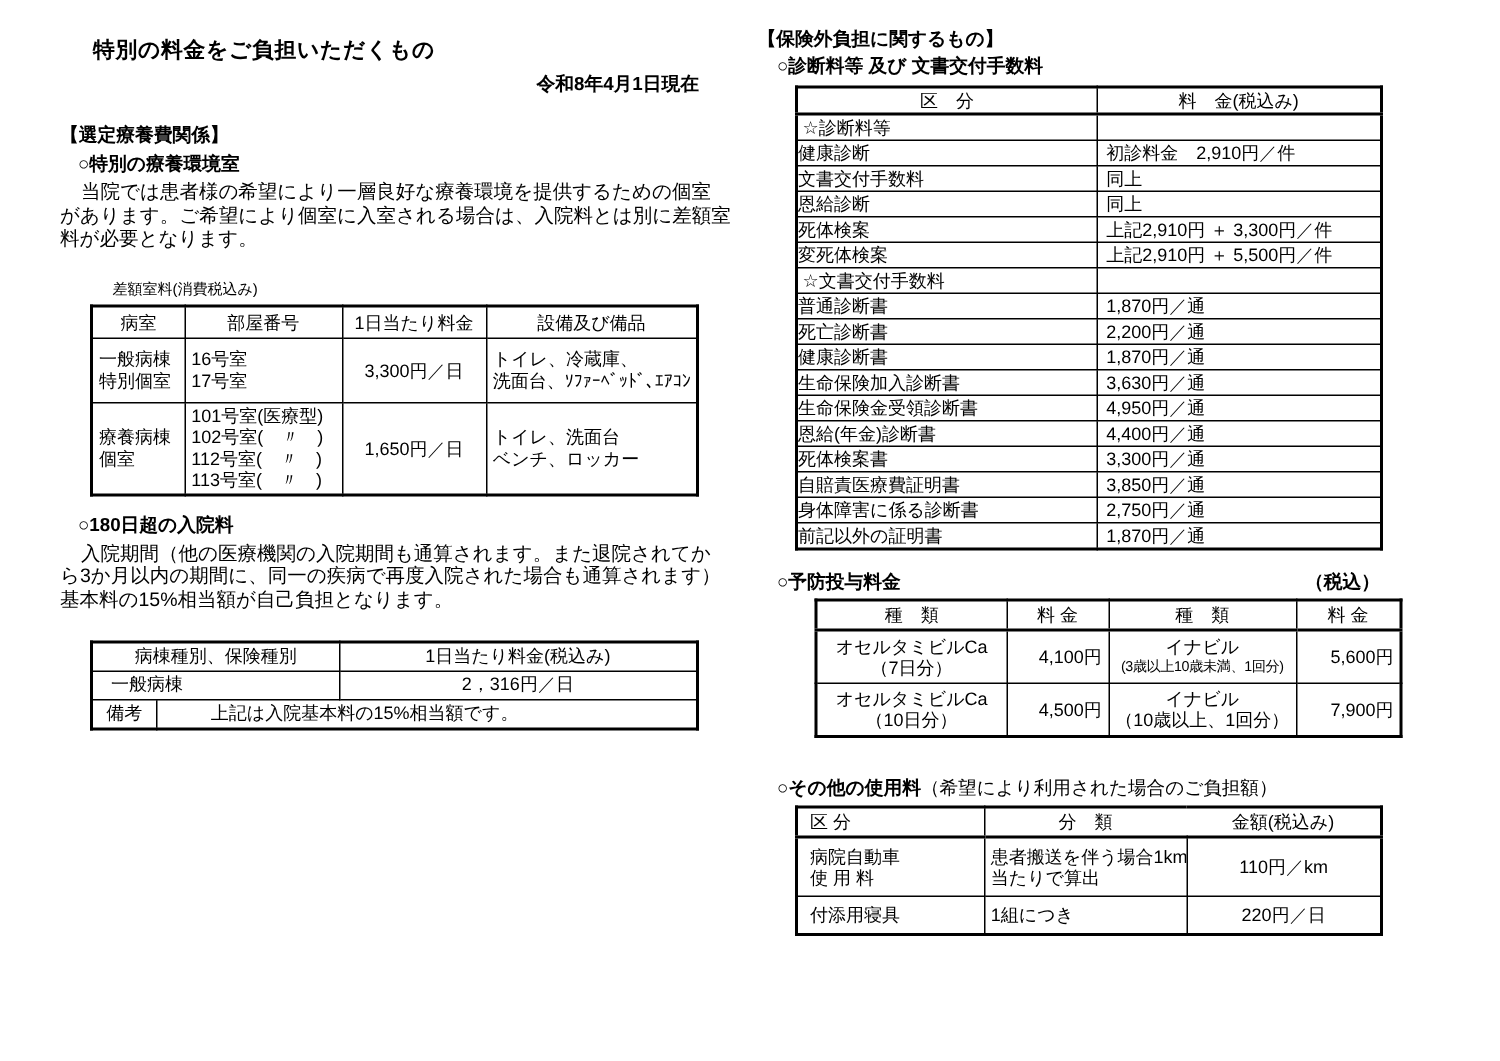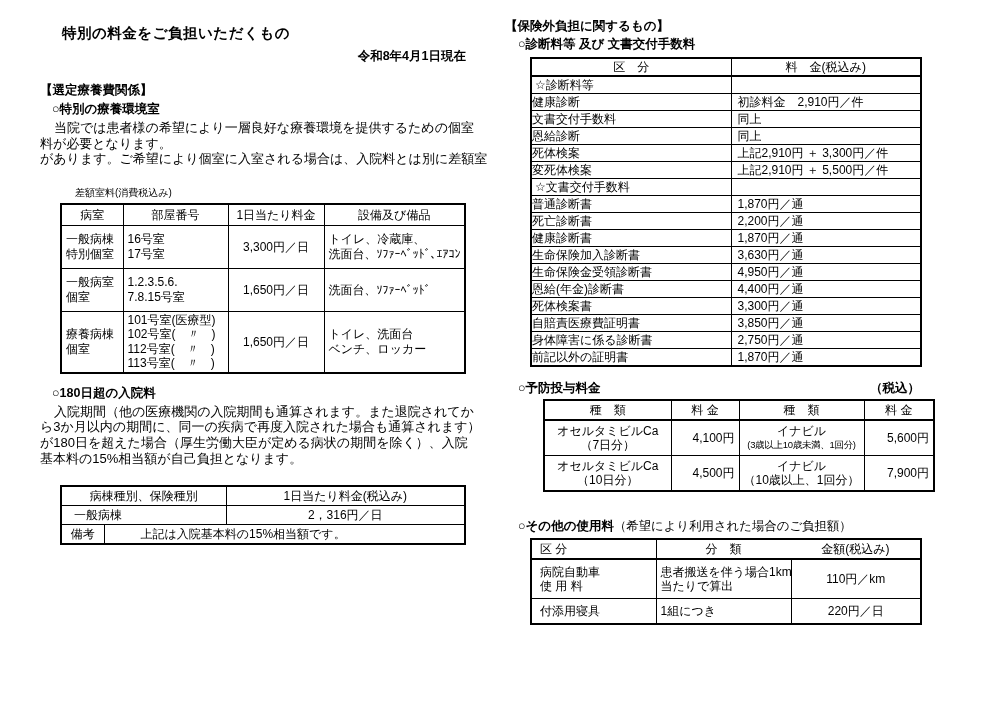--- a/index.html
+++ b/index.html
@@ -77,22 +77,22 @@
   <div class="col-left">
 
     <div class="doc-title">特別の料金をご負担いただくもの</div>
     <div class="date-note">令和8年4月1日現在</div>
 
     <div class="bracket-header" style="margin-top:17px;">【選定療養費関係】</div>
 
     <div class="sec-heading" style="margin-top:2px;">○特別の療養環境室</div>
     <div class="body-lines" style="margin-top:2px;">
         <div>当院では患者様の希望により一層良好な療養環境を提供するための個室</div>
+        <div>があります。ご希望により個室に入室される場合は、入院料とは別に差額室</div>
         <div>料が必要となります。</div>
-        <div>があります。ご希望により個室に入室される場合は、入院料とは別に差額室</div>
       </div>
 
     <div class="room-caption">差額室料(消費税込み)</div>
 
     <table class="room-table">
       <colgroup>
           <col style="width:62px">
           <col style="width:105px">
           <col style="width:96px">
           <col style="width:141px">
@@ -112,34 +112,20 @@
         <td>
               <div>16号室</div>
               <div>17号室</div>
             </td>
         <td class="c-center">3,300円／日</td>
         <td>
               <div>トイレ、冷蔵庫、</div>
               <div>洗面台、ｿﾌｧｰﾍﾞｯﾄﾞ、ｴｱｺﾝ</div>
             </td>
       </tr>
-      <tr class="r2">
-        <td>
-              <div>一般病室</div>
-              <div>個室</div>
-            </td>
-        <td>
-              <div>1.2.3.5.6.</div>
-              <div>7.8.15号室</div>
-            </td>
-        <td class="c-center">1,650円／日</td>
-        <td>
-              <div>洗面台、ｿﾌｧｰﾍﾞｯﾄﾞ</div>
-            </td>
-      </tr>
       <tr class="r3">
         <td>
               <div>療養病棟</div>
               <div>個室</div>
             </td>
         <td>
               <div>101号室(医療型)</div>
               <div>102号室(　〃　)</div>
               <div>112号室(　〃　)</div>
               <div>113号室(　〃　)</div>
@@ -150,21 +136,20 @@
               <div>ベンチ、ロッカー</div>
             </td>
       </tr>
     </tbody>
       </table>
 
     <div class="sec-heading ls-heading">○180日超の入院料</div>
     <div class="body-lines" style="margin-top:2px;">
         <div>入院期間（他の医療機関の入院期間も通算されます。また退院されてか</div>
         <div>ら3か月以内の期間に、同一の疾病で再度入院された場合も通算されます）</div>
-        <div>が180日を超えた場合（厚生労働大臣が定める病状の期間を除く）、入院</div>
         <div>基本料の15%相当額が自己負担となります。</div>
       </div>
 
     <table class="ls-table">
       <colgroup>
           <col style="width:43px">
           <col style="width:122px">
           <col style="width:239px">
         </colgroup>
       <tbody>

